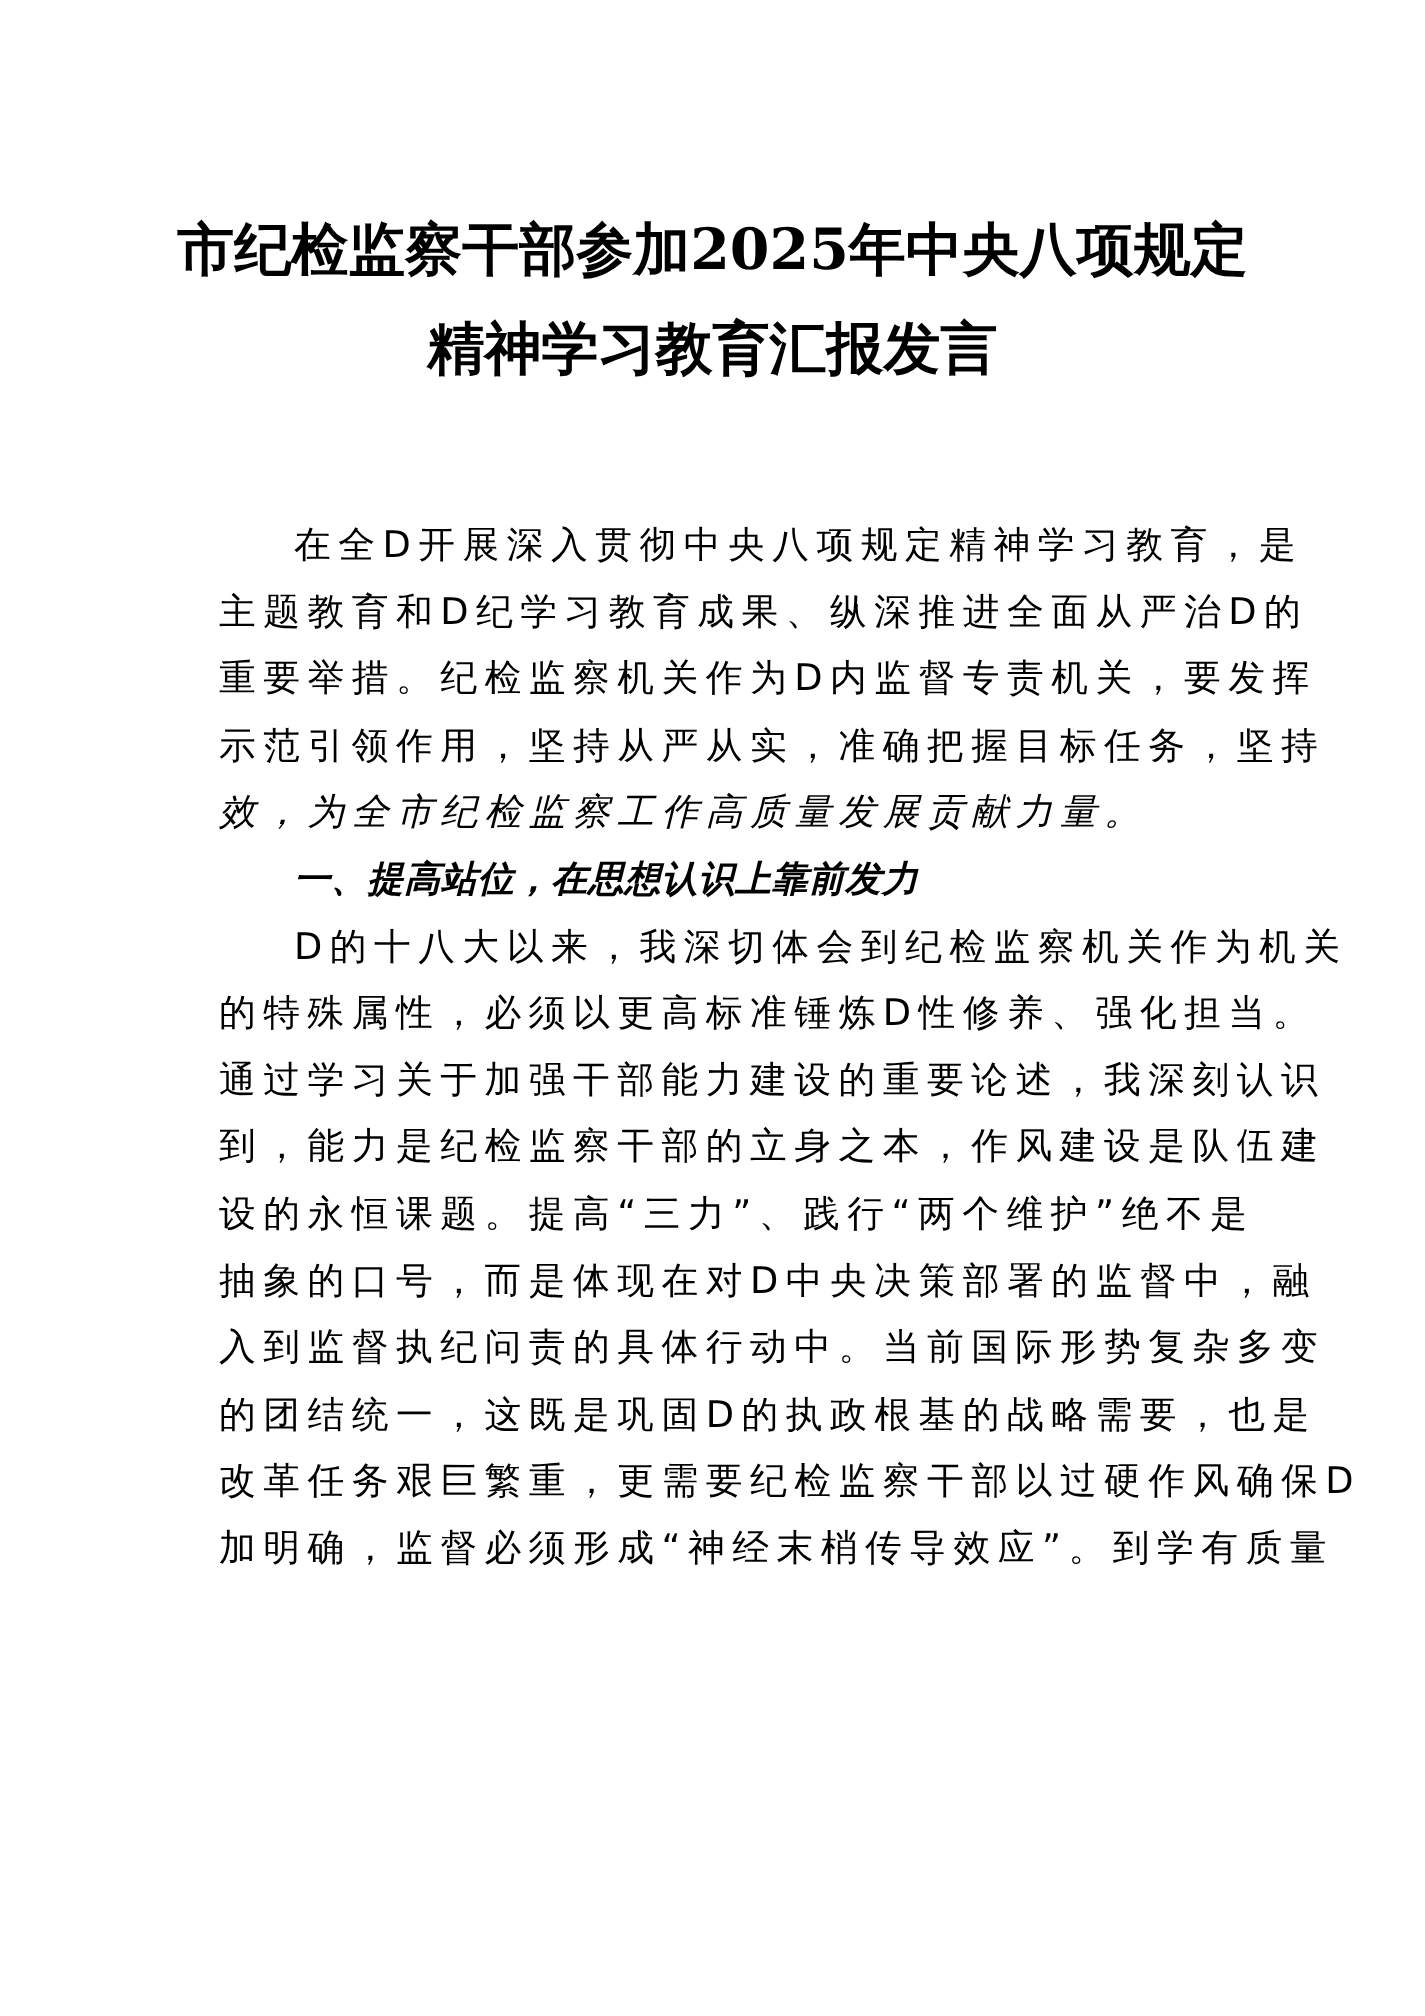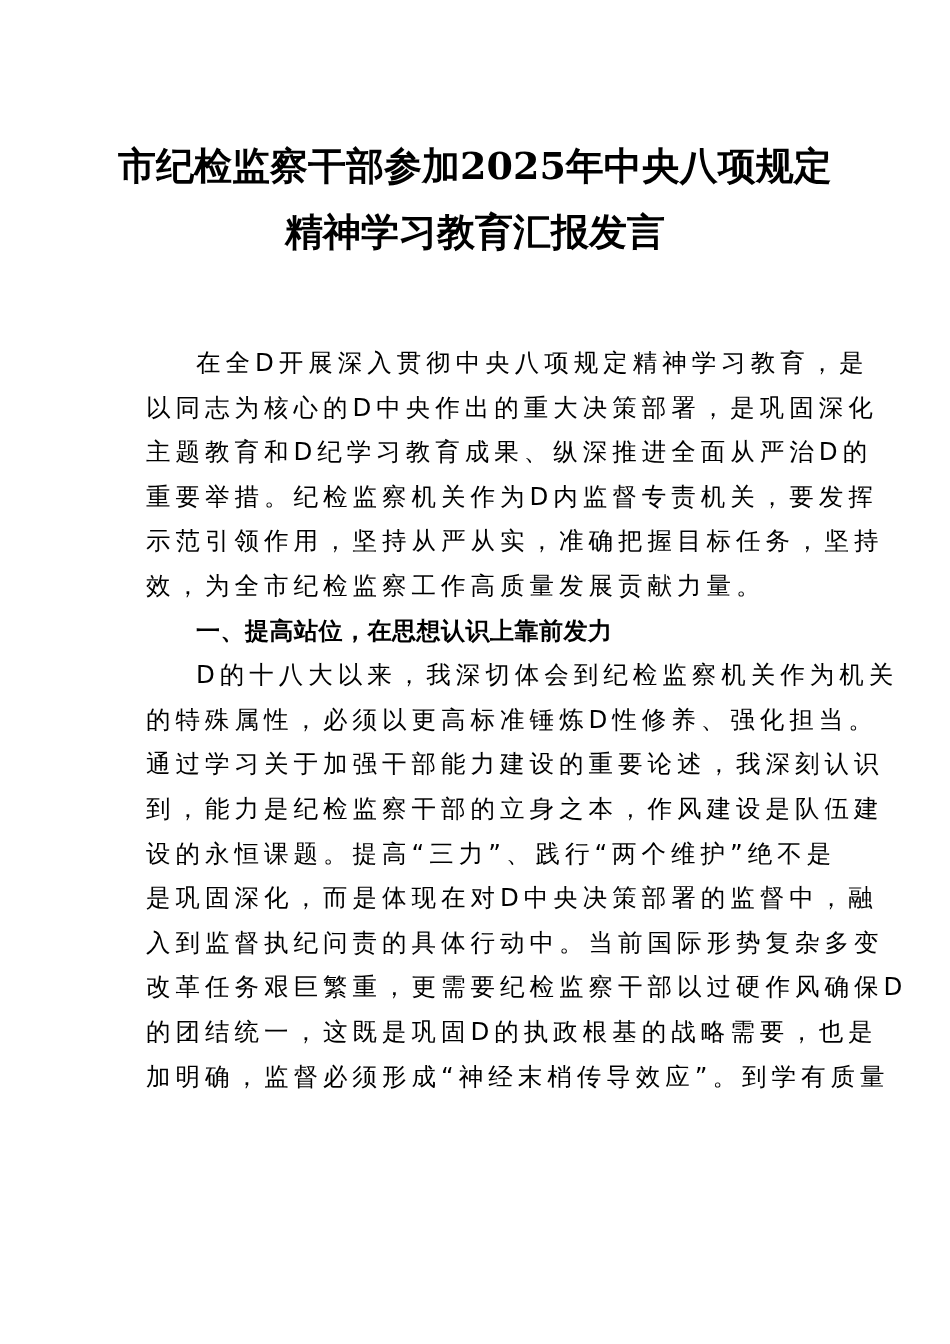--- a/index.html
+++ b/index.html
@@ -50,62 +50,63 @@
     }
     .body .ln {
       display: block;
       white-space: nowrap;
       text-align: justify;
       text-align-last: justify;
       height: 44.6px;
     }
     .body .ln.last {
       text-align-last: left;
+      font-style: italic;
     }
     .body .ln.indent {
       padding-left: 50px;
     }
     .body .ln.heading {
       font-family: "DejaVu Sans", "Liberation Sans", sans-serif;
       font-weight: bold;
       letter-spacing: 0.5px;
       font-size: 24px;
       text-align-last: left;
       padding-left: 50px;
+      font-style: italic;
     }
   </style>
 </head>
 <body>
 
 <div class="page">
 
   <div class="title">
     <span class="line">市纪检监察干部参加2025年中央八项规定</span>
     <span class="line">精神学习教育汇报发言</span>
   </div>
 
   <div class="body">
     <div>
       <span class="ln indent">在全D开展深入贯彻中央八项规定精神学习教育，是</span>
-      <span class="ln">以同志为核心的D中央作出的重大决策部署，是巩固深化</span>
       <span class="ln">主题教育和D纪学习教育成果、纵深推进全面从严治D的</span>
       <span class="ln">重要举措。纪检监察机关作为D内监督专责机关，要发挥</span>
       <span class="ln">示范引领作用，坚持从严从实，准确把握目标任务，坚持</span>
       <span class="ln last">效，为全市纪检监察工作高质量发展贡献力量。</span>
     </div>
 
     <span class="ln heading">一、提高站位，在思想认识上靠前发力</span>
 
     <div>
       <span class="ln indent">D的十八大以来，我深切体会到纪检监察机关作为机关</span>
       <span class="ln">的特殊属性，必须以更高标准锤炼D性修养、强化担当。</span>
       <span class="ln">通过学习关于加强干部能力建设的重要论述，我深刻认识</span>
       <span class="ln">到，能力是纪检监察干部的立身之本，作风建设是队伍建</span>
       <span class="ln">设的永恒课题。提高“三力”、践行“两个维护”绝不是</span>
-      <span class="ln">是巩固深化，而是体现在对D中央决策部署的监督中，融</span>
+      <span class="ln">抽象的口号，而是体现在对D中央决策部署的监督中，融</span>
       <span class="ln">入到监督执纪问责的具体行动中。当前国际形势复杂多变</span>
+      <span class="ln">的团结统一，这既是巩固D的执政根基的战略需要，也是</span>
       <span class="ln">改革任务艰巨繁重，更需要纪检监察干部以过硬作风确保D</span>
-      <span class="ln">的团结统一，这既是巩固D的执政根基的战略需要，也是</span>
       <span class="ln">加明确，监督必须形成“神经末梢传导效应”。到学有质量</span>
     </div>
   </div>
 
 </div>
 
 </body></html>

